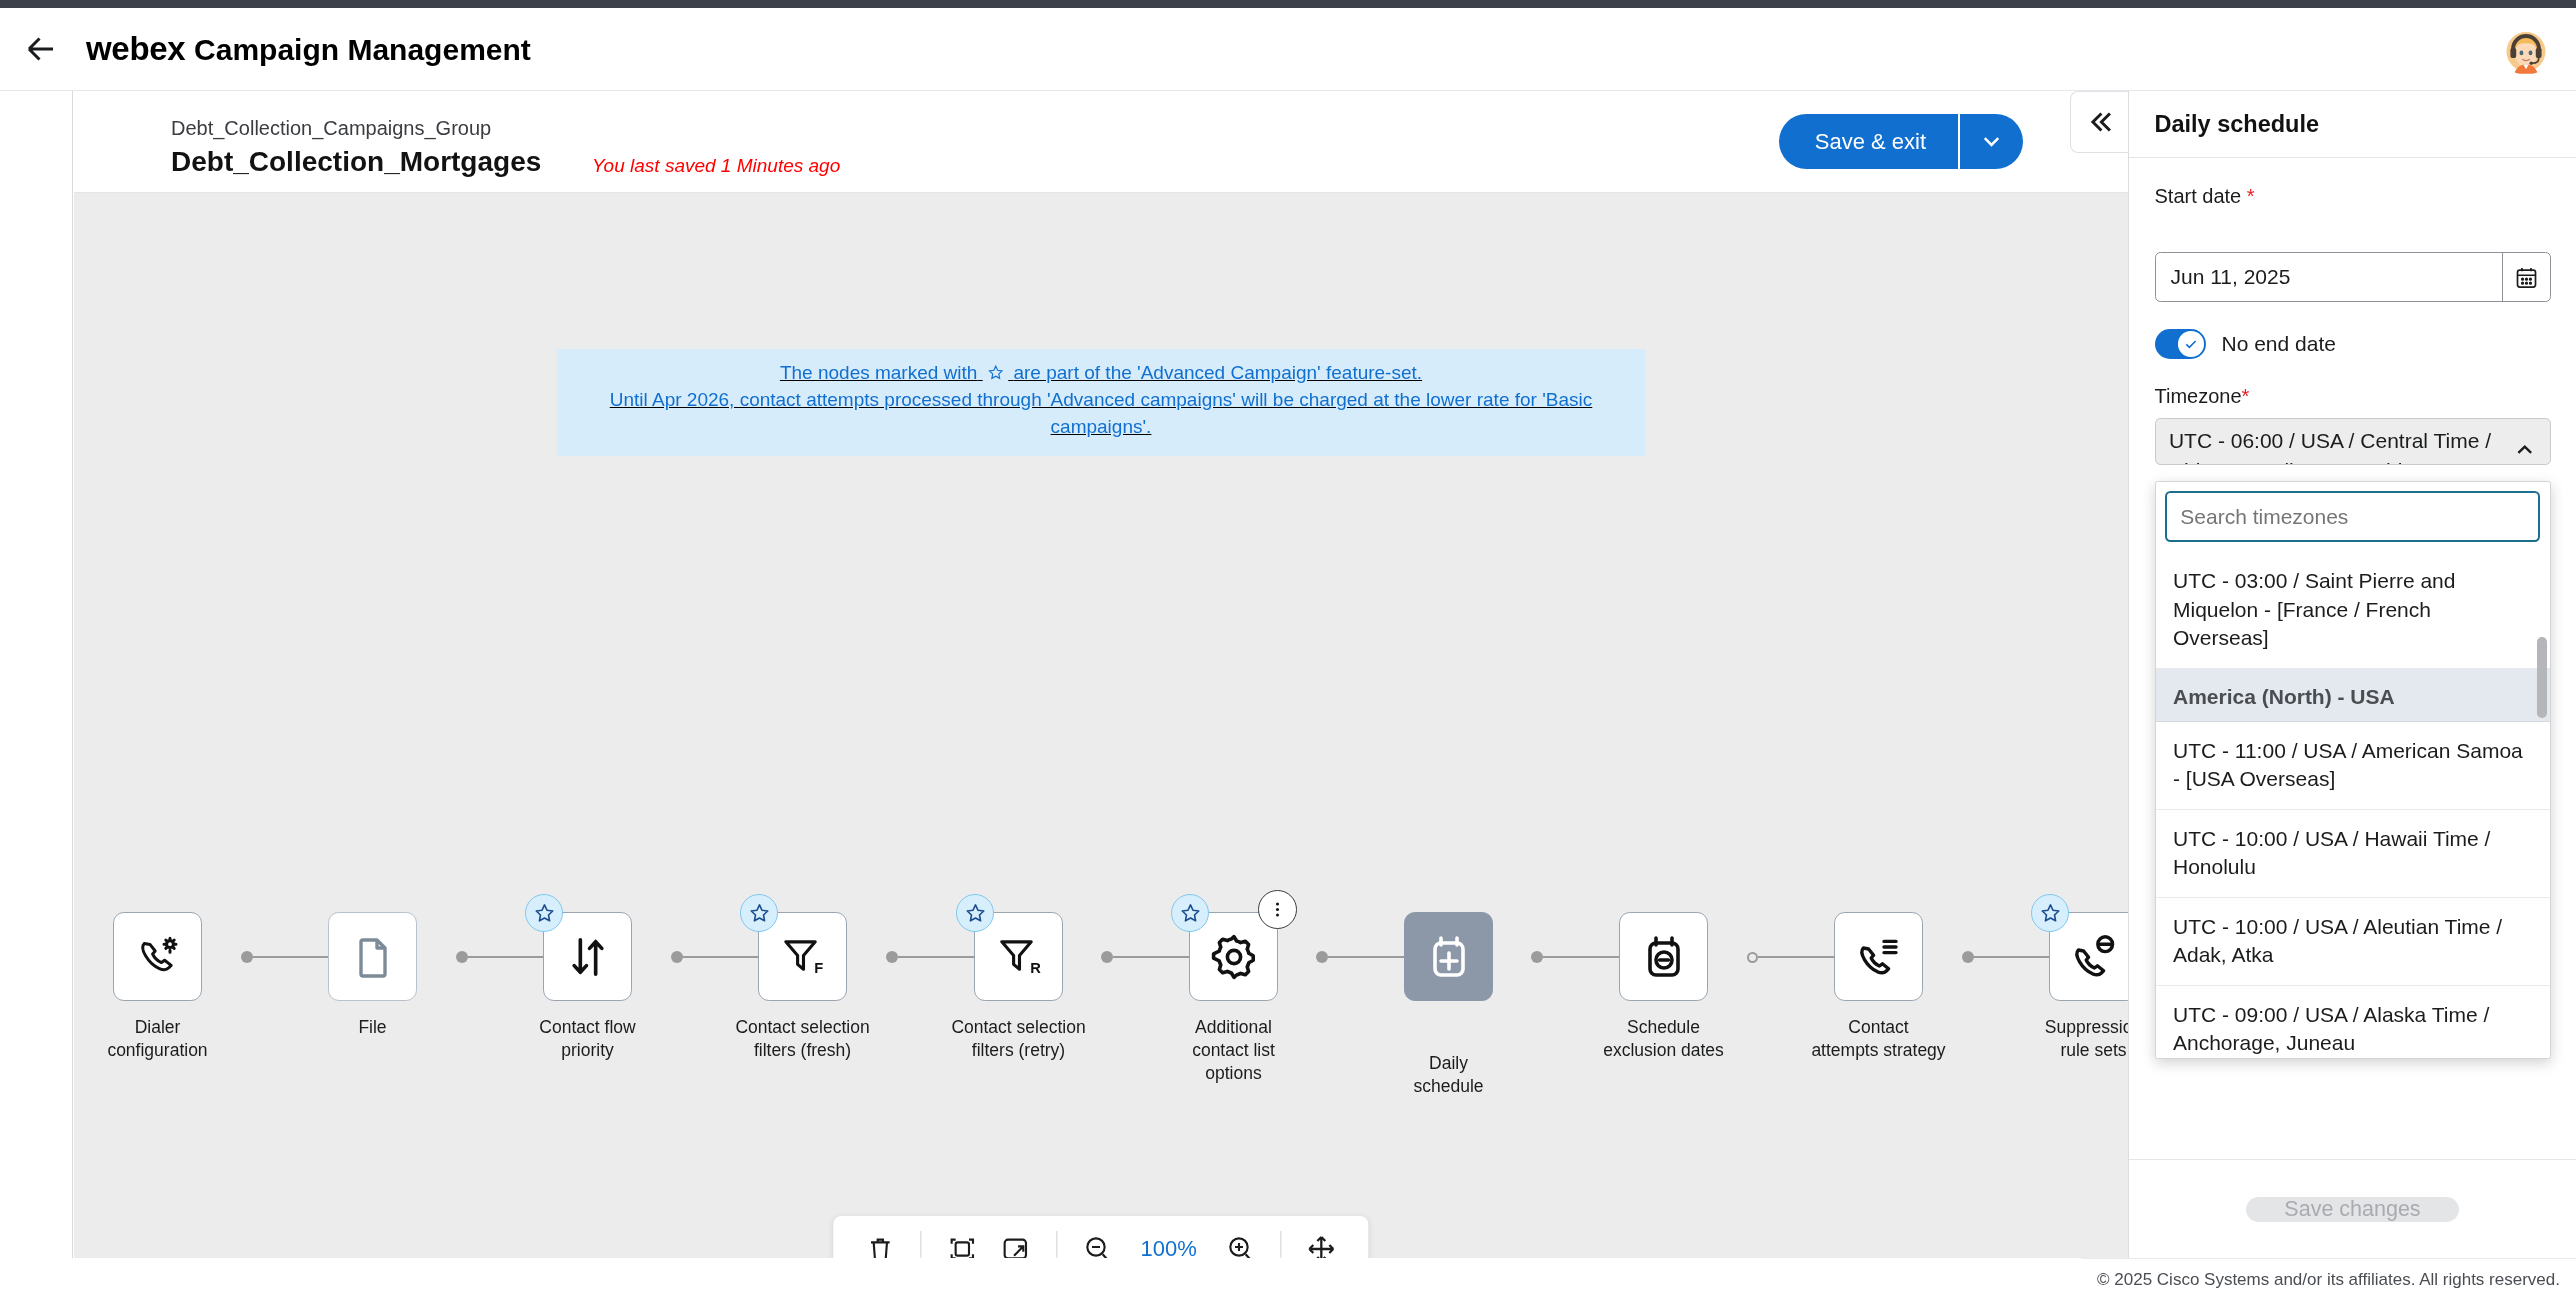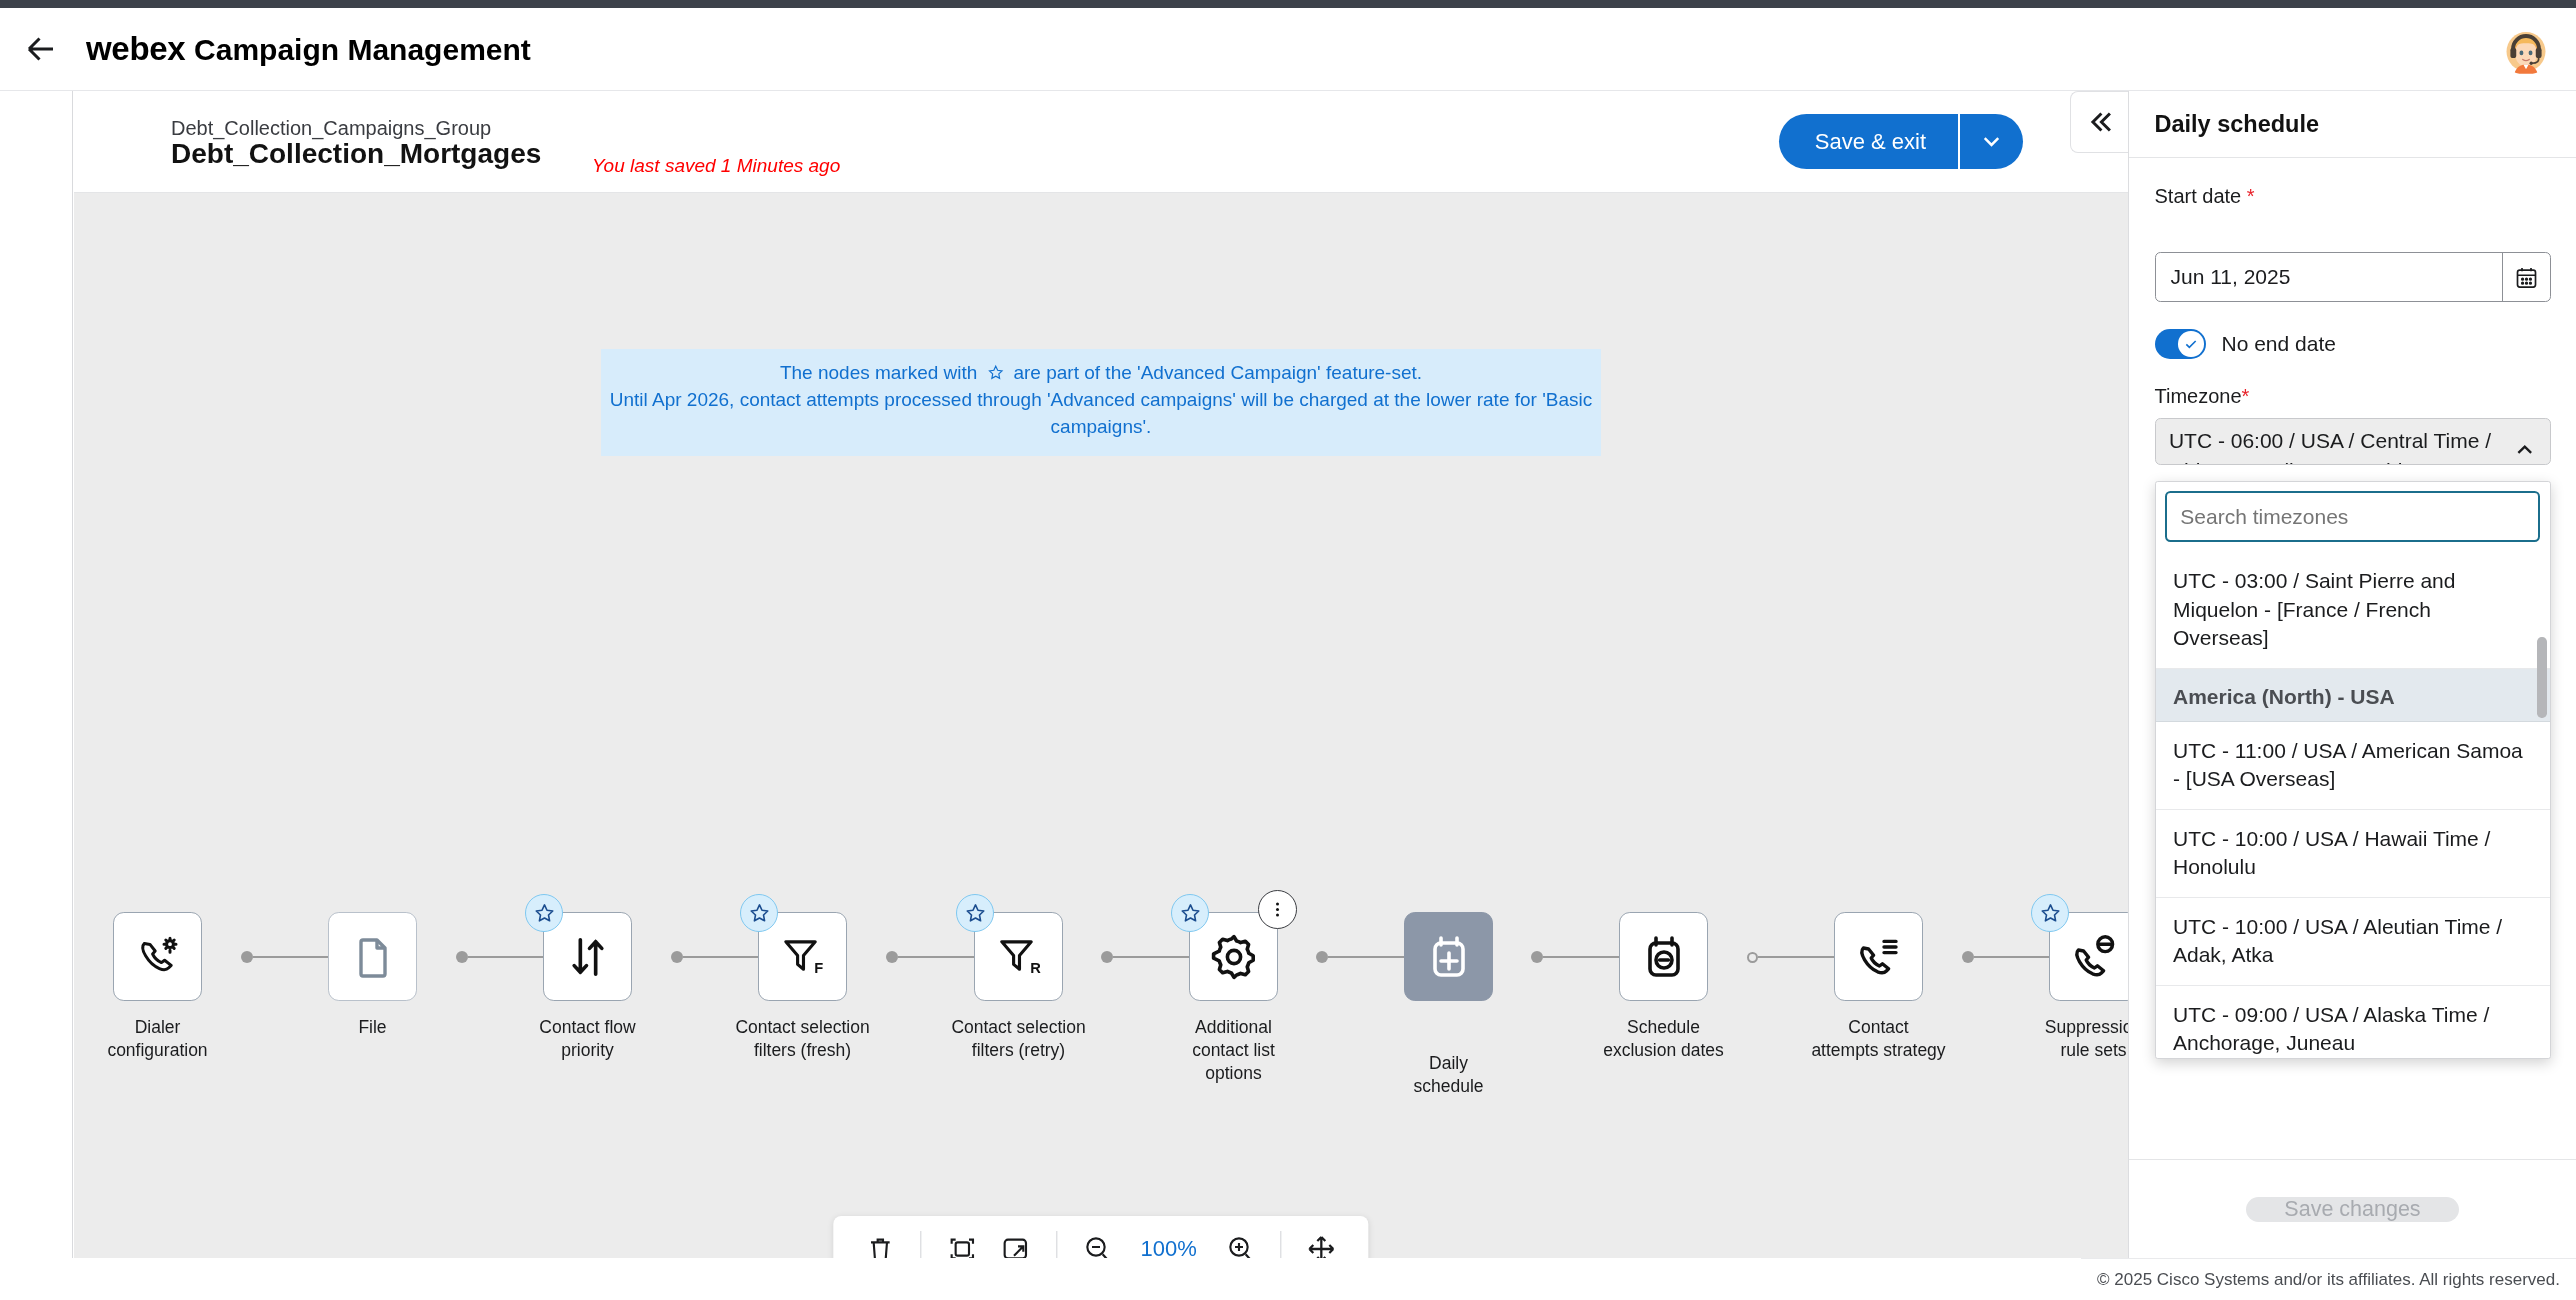--- a/index.html
+++ b/index.html
@@ -59,21 +59,21 @@
   .crumb-bar {
     position: absolute; top: 0; left: 0; right: 0; height: 102px;
     background: #fff;
     border-bottom: 0.7px solid #e4e5e7;
   }
   .crumb {
     position: absolute; left: 97px; top: 25.5px;
     font-size: 20px; color: #3a3c41;
   }
   .page-title {
-    position: absolute; left: 97px; top: 47px;
+    position: absolute; left: 97px; top: 55px;
     font-size: 28px; font-weight: 700; color: #121212;
   }
   .saved-note {
     position: absolute; left: 518px; top: 153px;
     font-size: 19px; color: #ff0000; font-style: italic;
     transform: translateY(-89px);
   }
   .save-exit-group {
     position: absolute; right: 105px; top: 120px;
     display: flex; height: 55px;
@@ -97,25 +97,26 @@
   }
 
   
   .canvas {
     position: absolute; top: 102px; left: 0; right: 0; bottom: 0;
     background: #ececec;
     overflow: hidden;
   }
   .info-banner {
     position: absolute; left: 50%; transform: translateX(-50%);
-    top: 156px; width: 1000px;
+    top: 156px; width: 1088px;
     background: #d7ecfb;
     padding: 10.8px 8px 15px;
     text-align: center;
     line-height: 1.42;
+    text-decoration: underline;
   }
   .info-line { font-size: 19px; color: #1170cf; }
 
   
   .flow-row {
     position: absolute; top: 719px; left: 0; width: 100%;
     height: 202px;
   }
   .node-wrap {
     position: absolute; top: 0;

